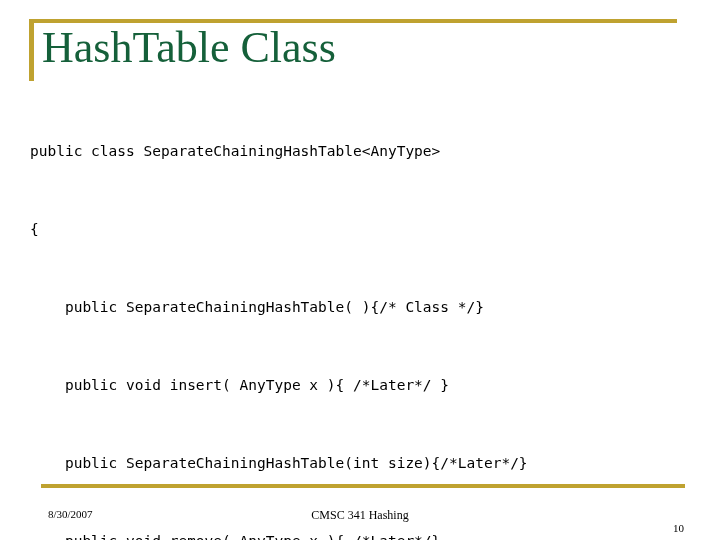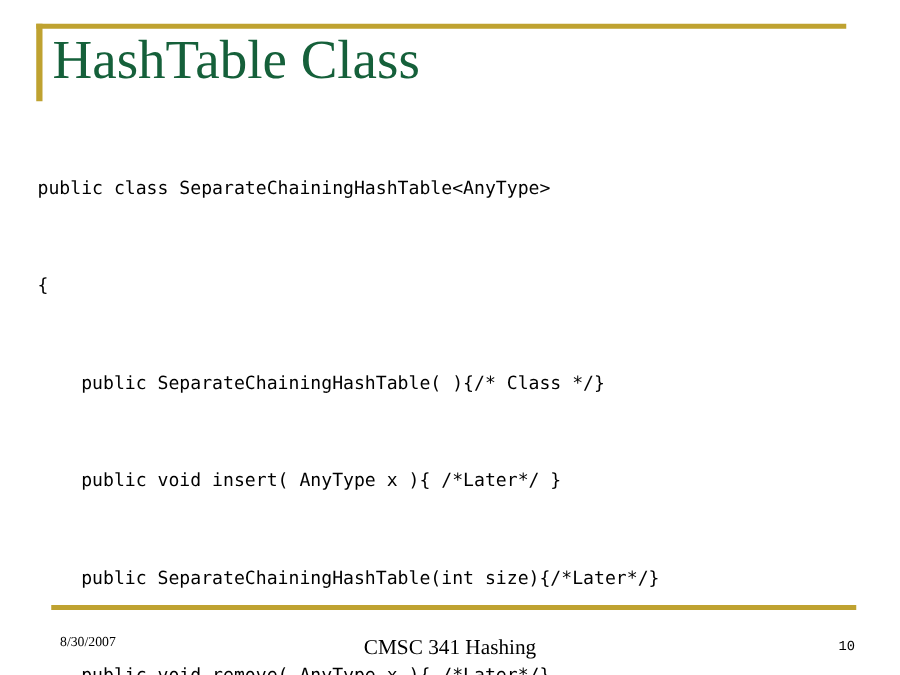--- a/index.html
+++ b/index.html
@@ -94,32 +94,32 @@
     color: #000000;
     font-family: Liberation Serif, serif;
     white-space: nowrap;
   }
   .footer-center {
     position: absolute;
     left: 0;
     top: 0;
     width: 720px;
     text-align: center;
-    font-size: 17px;
+    font-size: 12px;
     color: #000000;
     font-family: "Liberation Serif", "DejaVu Serif", serif;
     white-space: nowrap;
   }
   .footer-page {
     position: absolute;
     right: 36px;
-    top: 4px;
+    top: 14px;
     font-size: 11px;
     color: #000000;
-    font-family: Liberation Mono, monospace;
+    font-family: Liberation Serif, serif;
     white-space: nowrap;
   }
 </style>
 </head>
 <body>
 
 <div class="slide">
 
   <div class="rule-top"></div>
   <div class="rule-left"></div>

